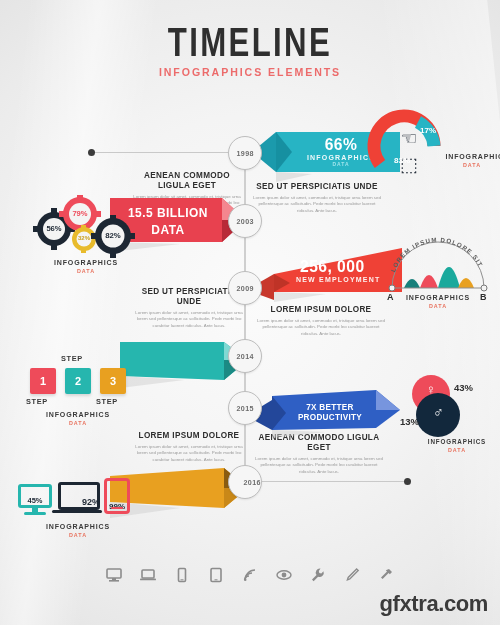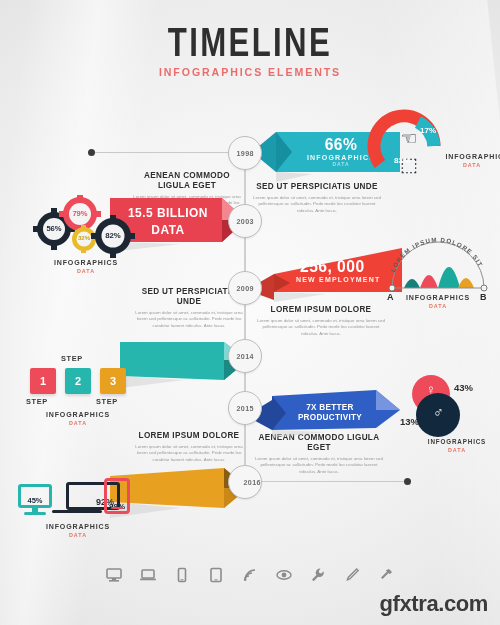--- a/index.html
+++ b/index.html
@@ -338,21 +338,21 @@
   </div>
 
   <div class="widget" style="left:18px;top:476px;width:120px;">
 
     <div class="dev" style="left:0px;top:8px;width:34px;height:24px;border:3px solid #26b6ae;border-radius:3px;color:#1d2733;">
       <span style="font-size:7.5px;">45%</span>
     </div>
     <div style="position:absolute;left:14px;top:32px;width:6px;height:5px;background:#26b6ae;"></div>
     <div style="position:absolute;left:6px;top:36px;width:22px;height:3px;background:#26b6ae;border-radius:2px;"></div>
 
-    <div class="dev" style="left:48px;top:6px;width:54px;height:28px;border:3px solid #1d2733;border-radius:3px;color:#1d2733;padding-left:24px;">
+    <div class="dev" style="left:40px;top:6px;width:42px;height:28px;border:3px solid #1d2733;border-radius:3px;color:#1d2733;padding-left:24px;">
       <span style="font-size:9px;">92%</span>
     </div>
     <div style="position:absolute;left:34px;top:34px;width:50px;height:3px;background:#1d2733;border-radius:2px;"></div>
 
     <div class="dev" style="left:86px;top:2px;width:26px;height:36px;border:3px solid #ee4b5a;border-radius:4px;color:#1d2733;">
       <span style="font-size:8px;">99%</span>
     </div>
     <div style="position:absolute;left:93px;top:31px;width:12px;height:2px;background:#ee4b5a;border-radius:1px;"></div>
 
     <div class="wlabel" style="position:absolute;left:0;top:46px;width:120px;">INFOGRAPHICS</div>

